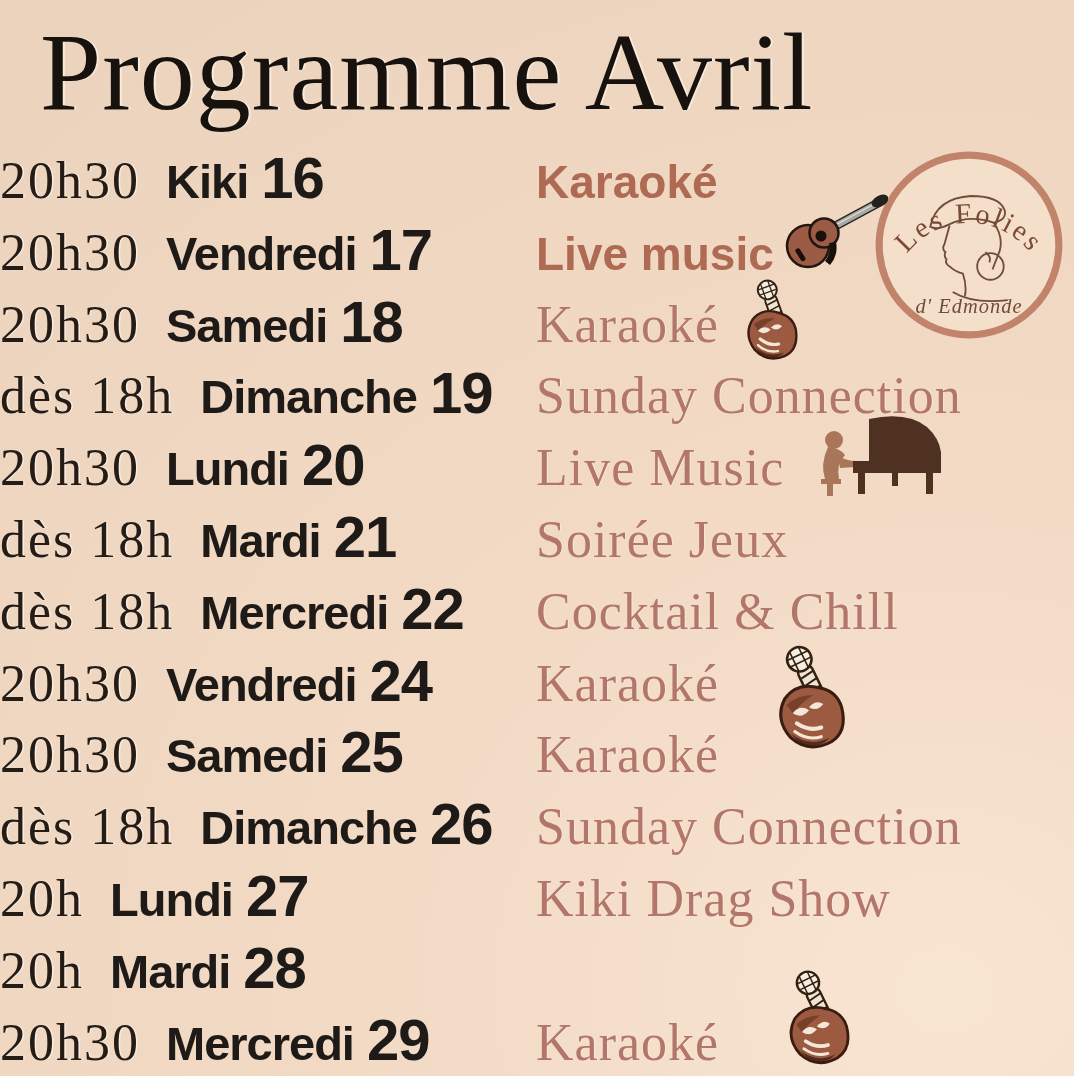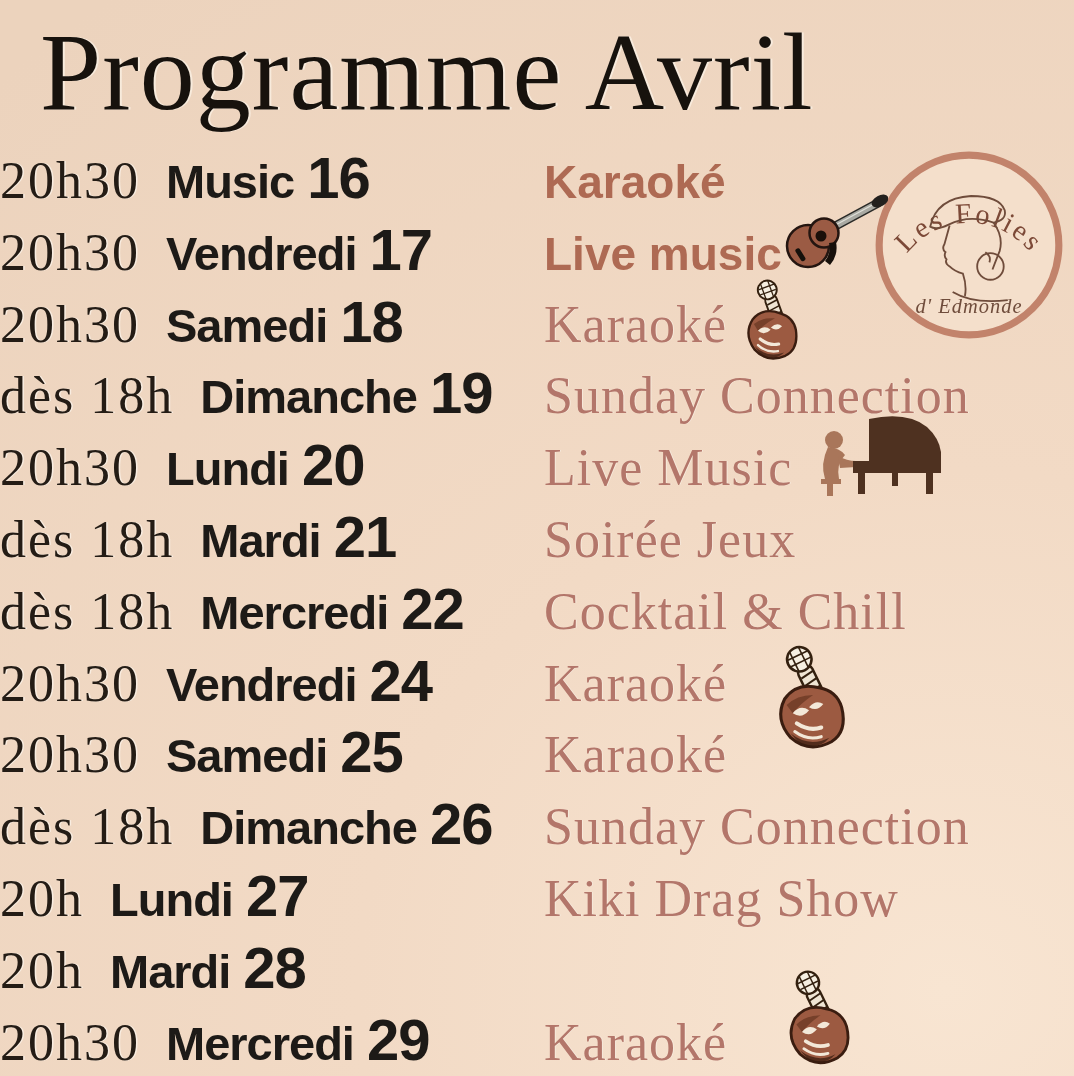--- a/index.html
+++ b/index.html
@@ -42,21 +42,21 @@
     margin-right:26px;
   }
   .day{
     font-weight:700;font-size:47px;letter-spacing:-1px;
     color:#1d1a17;margin-right:13px;
   }
   .date{
     font-weight:700;font-size:58px;letter-spacing:-1px;
     color:#1d1a17;
   }
-  .event{margin-left:21px;}
+  .event{margin-left:13px;}
   .event-sans{
     font-family:"Liberation Sans", sans-serif;
     font-weight:700;font-size:46px;color:#ae6a53;
   }
   .event-serif{
     font-family:"Liberation Serif", serif;
     font-size:52px;letter-spacing:1px;color:#b3766a;
     text-shadow:1px 0 0 rgba(248,236,224,0.8);
   }
   
@@ -128,21 +128,21 @@
 </svg>
 
 <div class="poster">
 
   <div class="title">Programme Avril</div>
 
   <div class="schedule">
       <div class="row">
         <div class="cell-left">
           <span class="time">20h30</span>
-          <span class="day">Music</span>
+          <span class="day">Kiki</span>
           <span class="date">16</span>
         </div>
         <span class="event event-sans">Karaoké</span>
       </div>
       <div class="row">
         <div class="cell-left">
           <span class="time">20h30</span>
           <span class="day">Vendredi</span>
           <span class="date">17</span>
         </div>

